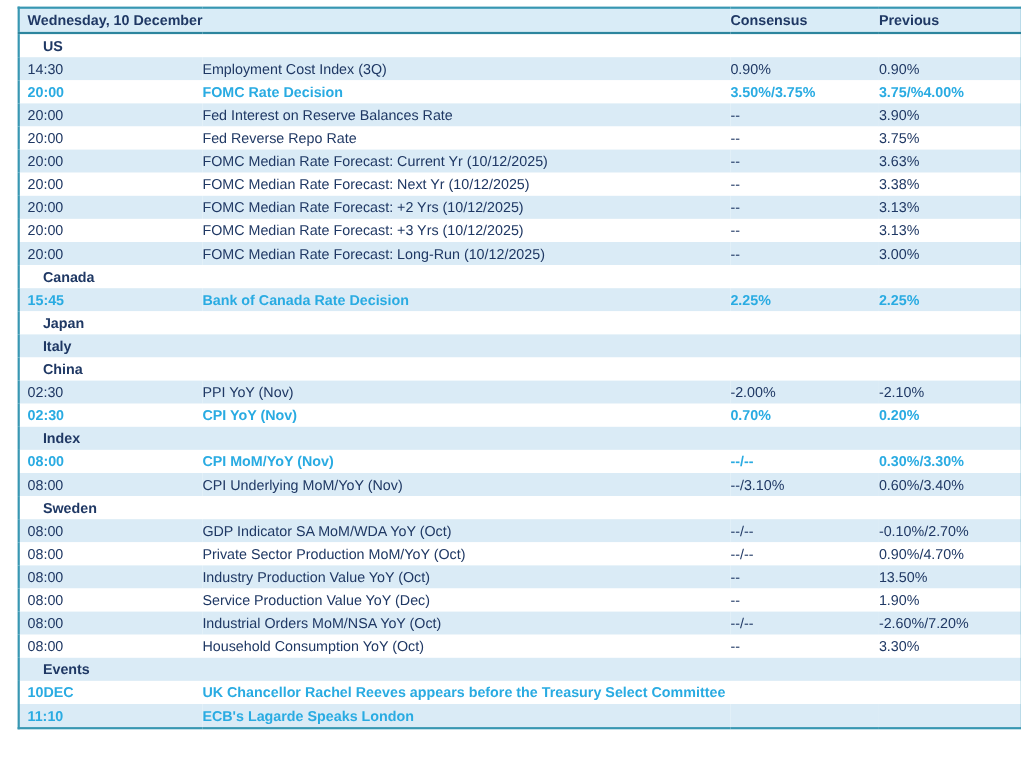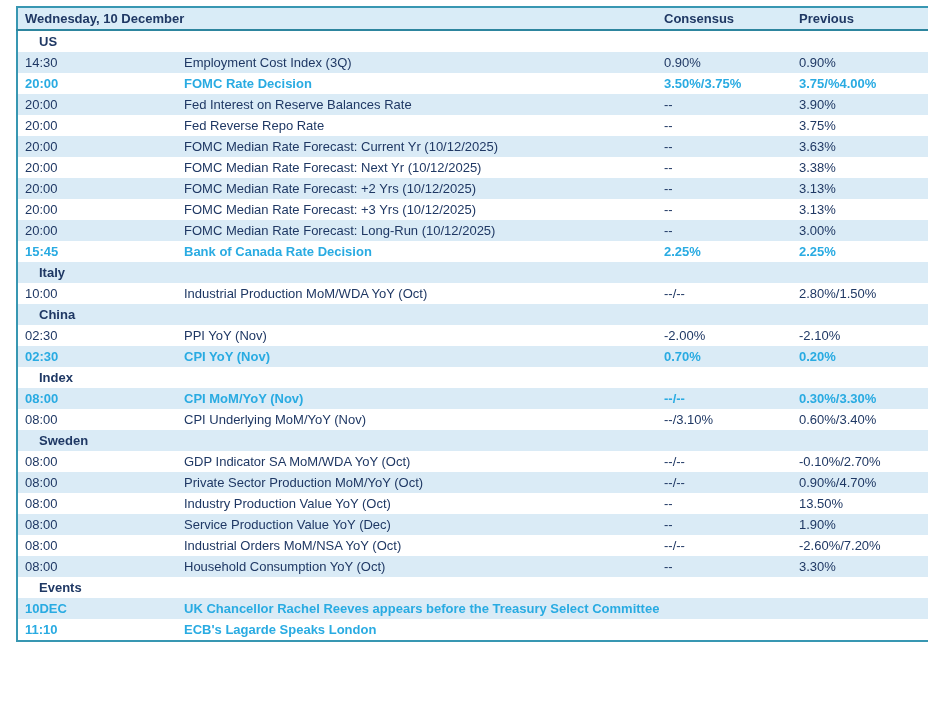--- a/index.html
+++ b/index.html
@@ -128,34 +128,34 @@
           <td class="c-event">FOMC Median Rate Forecast: +3 Yrs (10/12/2025)</td>
           <td class="c-cons">--</td>
           <td class="c-prev">3.13%</td>
         </tr>
         <tr class="event">
           <td class="c-time">20:00</td>
           <td class="c-event">FOMC Median Rate Forecast: Long-Run (10/12/2025)</td>
           <td class="c-cons">--</td>
           <td class="c-prev">3.00%</td>
         </tr>
+        <tr class="section">
+          <td colspan="4">Canada</td>
+        </tr>
         <tr class="event highlight">
           <td class="c-time">15:45</td>
           <td class="c-event">Bank of Canada Rate Decision</td>
           <td class="c-cons">2.25%</td>
           <td class="c-prev">2.25%</td>
         </tr>
         <tr class="section">
+          <td colspan="4">Japan</td>
+        </tr>
+        <tr class="section">
           <td colspan="4">Italy</td>
-        </tr>
-        <tr class="event">
-          <td class="c-time">10:00</td>
-          <td class="c-event">Industrial Production MoM/WDA YoY (Oct)</td>
-          <td class="c-cons">--/--</td>
-          <td class="c-prev">2.80%/1.50%</td>
         </tr>
         <tr class="section">
           <td colspan="4">China</td>
         </tr>
         <tr class="event">
           <td class="c-time">02:30</td>
           <td class="c-event">PPI YoY (Nov)</td>
           <td class="c-cons">-2.00%</td>
           <td class="c-prev">-2.10%</td>
         </tr>

